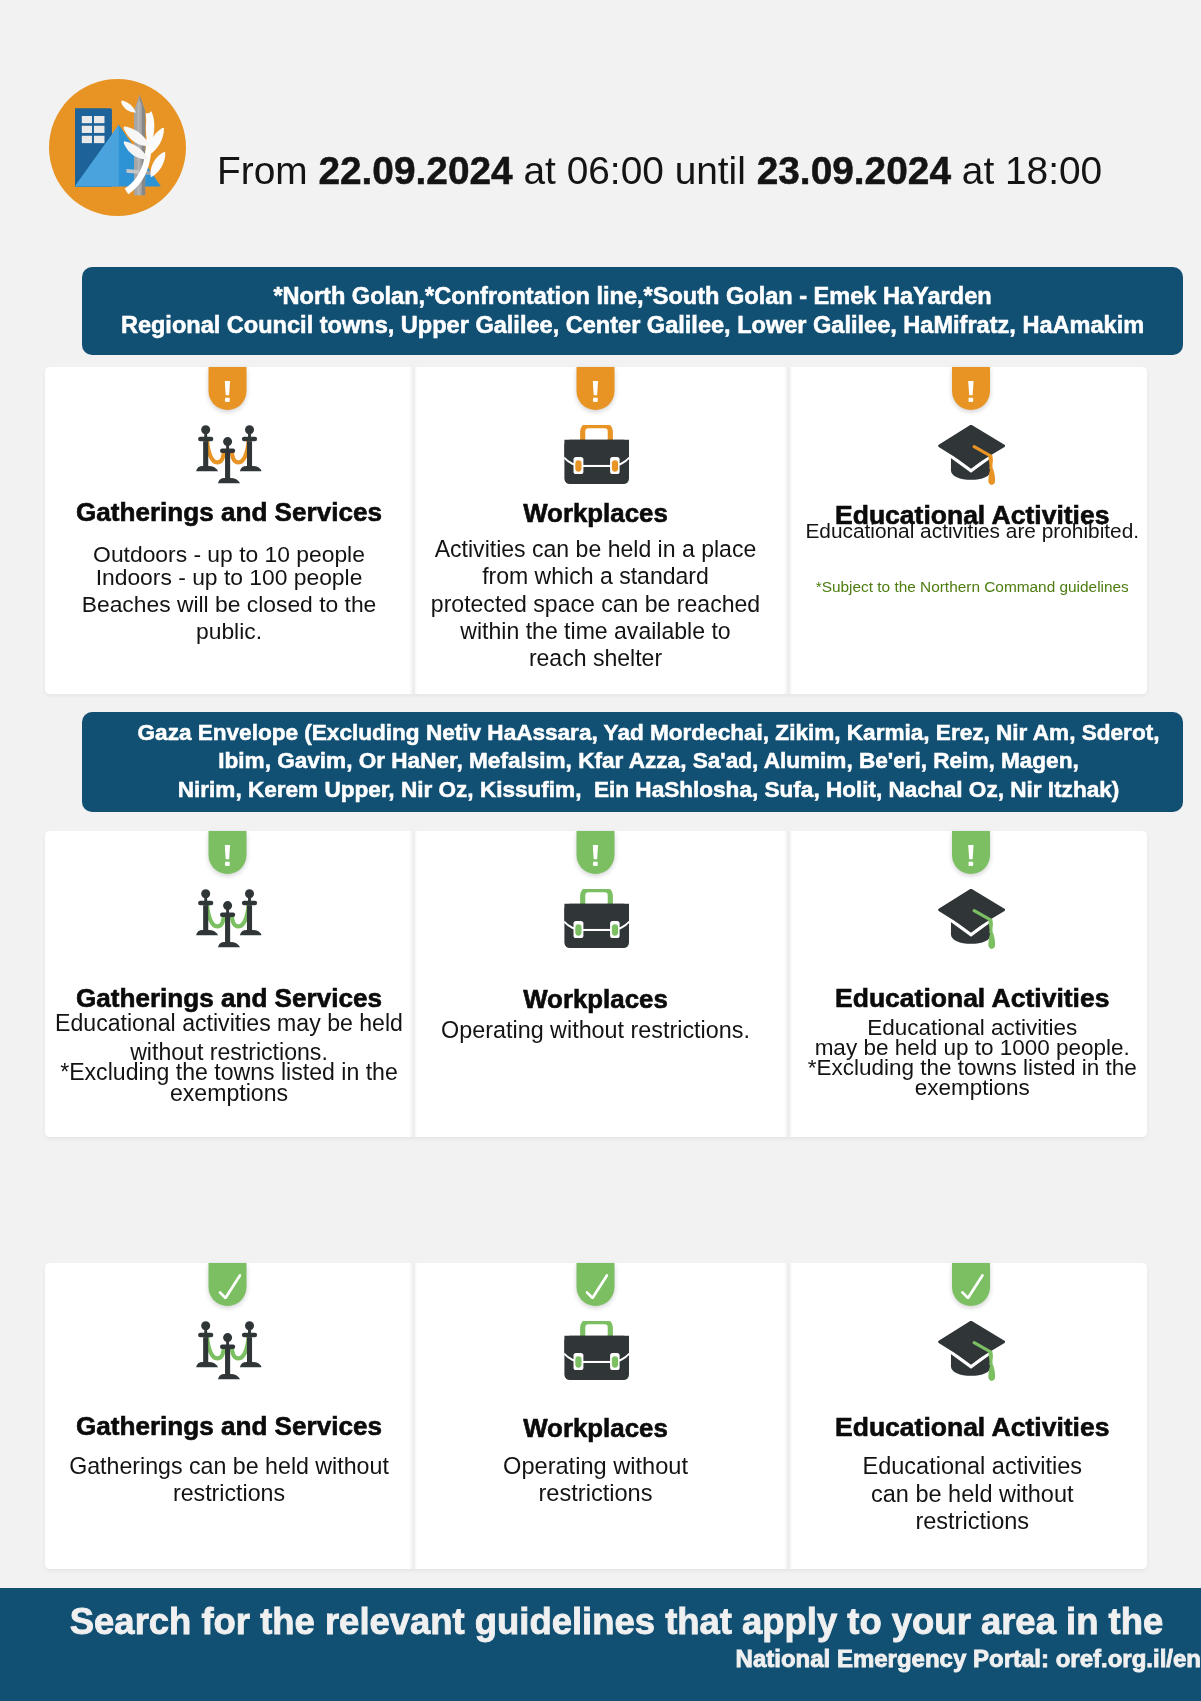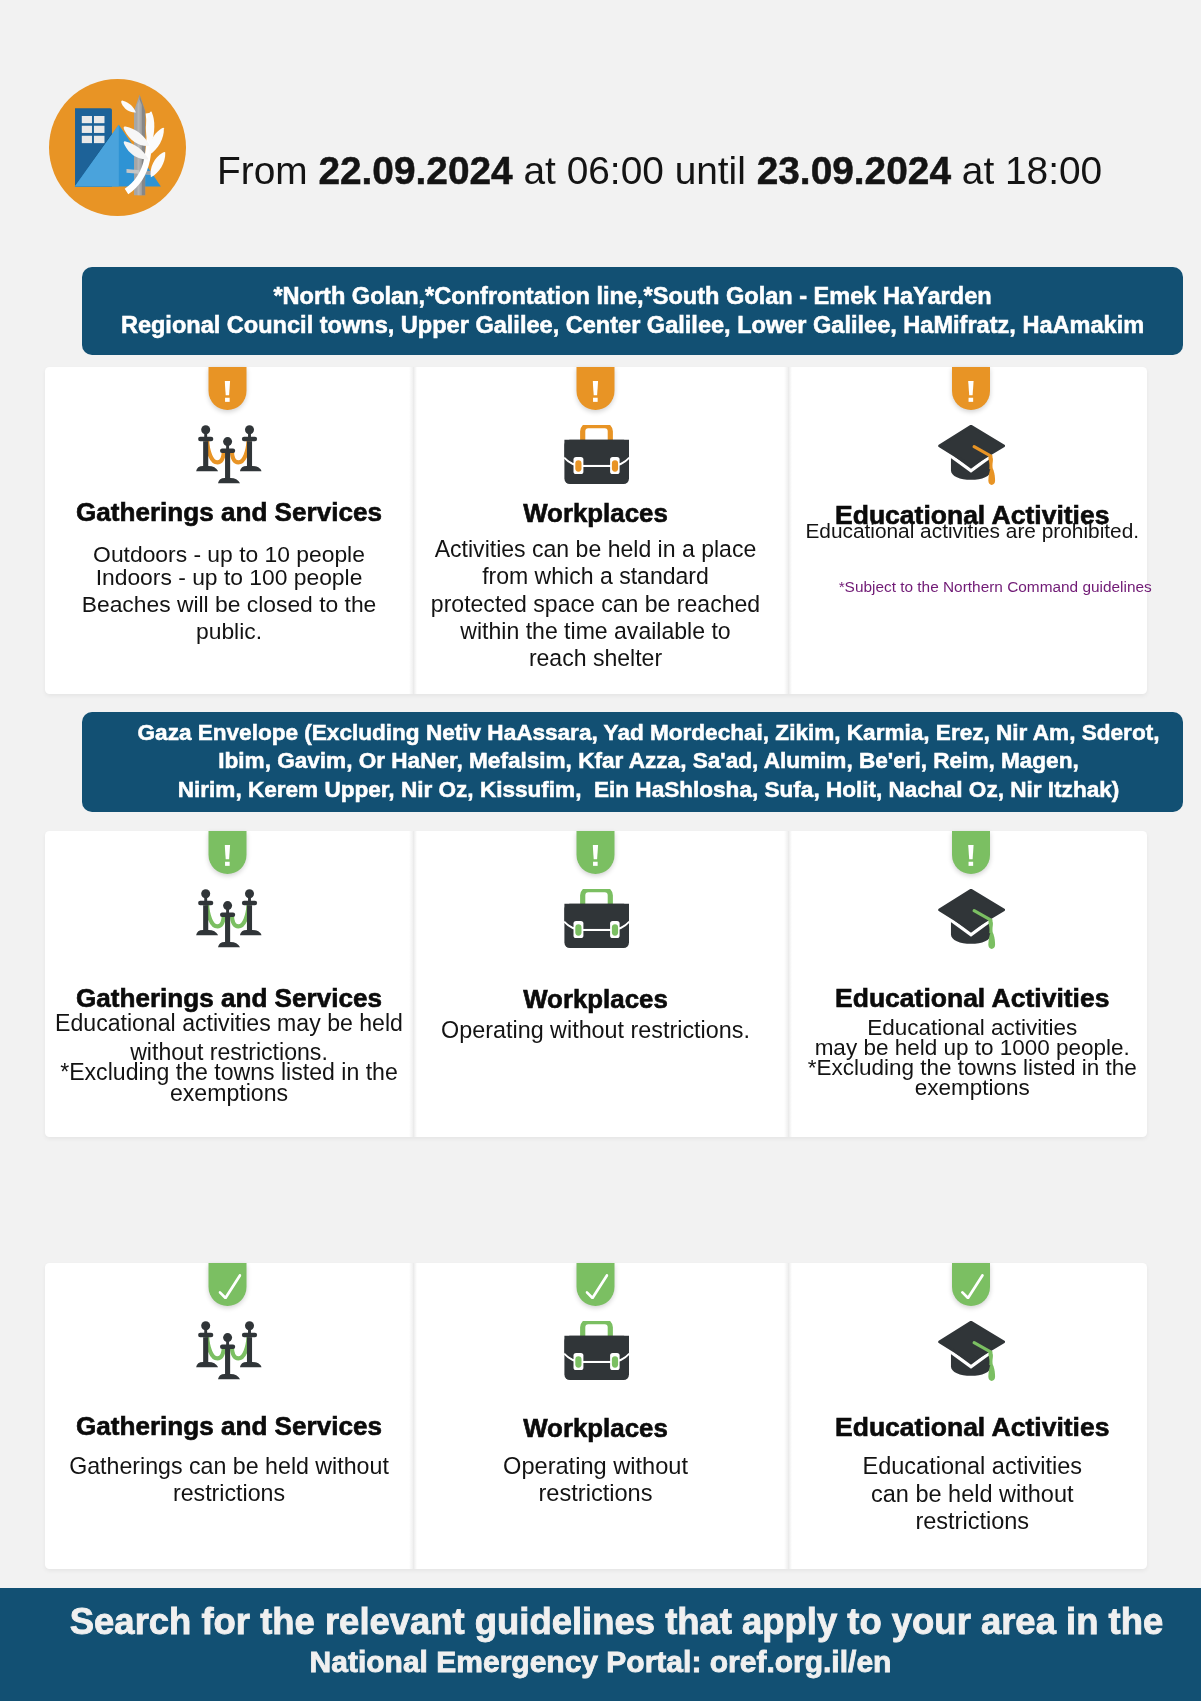--- a/index.html
+++ b/index.html
@@ -59,31 +59,31 @@
   }
   .badge > svg { margin-top:7px; }
   .badge > svg[data-name="check-icon"] { margin-top:4px; margin-left:4px; }
   .badge svg { display:block; }
 
   .cardicon { position:absolute; left:50%; top:58px; width:68px; height:60px; transform:translateX(calc(-50% + var(--bx,0px))); }
   .cardicon svg { display:block; }
   .cardtitle { position:absolute; left:var(--tx,0px); right:calc(0px - var(--tx,0px)); top:133px; font-size:25.8px; font-weight:bold; color:#0b0b0b; line-height:1; -webkit-text-stroke:0.62px #0b0b0b; }
   .cardbody { position:absolute; left:var(--tx,0px); right:calc(0px - var(--tx,0px)); top:171px; color:#131313; line-height:1; }
   .cardbody .bl { position:absolute; left:0; right:0; line-height:1; white-space:nowrap; }
-  .cardnote { position:absolute; left:var(--tx,0px); right:calc(0px - var(--tx,0px)); color:#701a75; line-height:1; white-space:nowrap;text-align:right; }
+  .cardnote { position:absolute; left:var(--tx,0px); right:calc(0px - var(--tx,0px)); color:#4d7c0f; line-height:1; white-space:nowrap; }
 
   
   .footer {
     position:absolute; left:0; top:1588px; width:1201px; height:113px;
     background:#125073; color:#f0f0f0; text-align:center; font-weight:bold;
     font-size:36.3px; line-height:1; -webkit-text-stroke:0.85px #f0f0f0;
   }
   .footer > div { position:absolute; left:0; right:0; }
   .footer > div:nth-child(1) { top:15.5px; font-size:36.45px;padding-left:32px; }
-  .footer > div:nth-child(2) { top:59px; font-size:30px; }
+  .footer > div:nth-child(2) { top:59px; font-size:24px;text-align:right; }
 </style>
 </head>
 <body>
 
 <div class="page" data-name="infographic-page">
 
   <div class="header" data-name="page-header">
     <div class="logo" data-name="home-front-command-logo-icon">
       <svg viewBox="0 0 160 160" width="137" height="137" data-name="logo-svg">
         <circle cx="80" cy="80" r="80" fill="#e89425" data-name="logo-circle"></circle>

